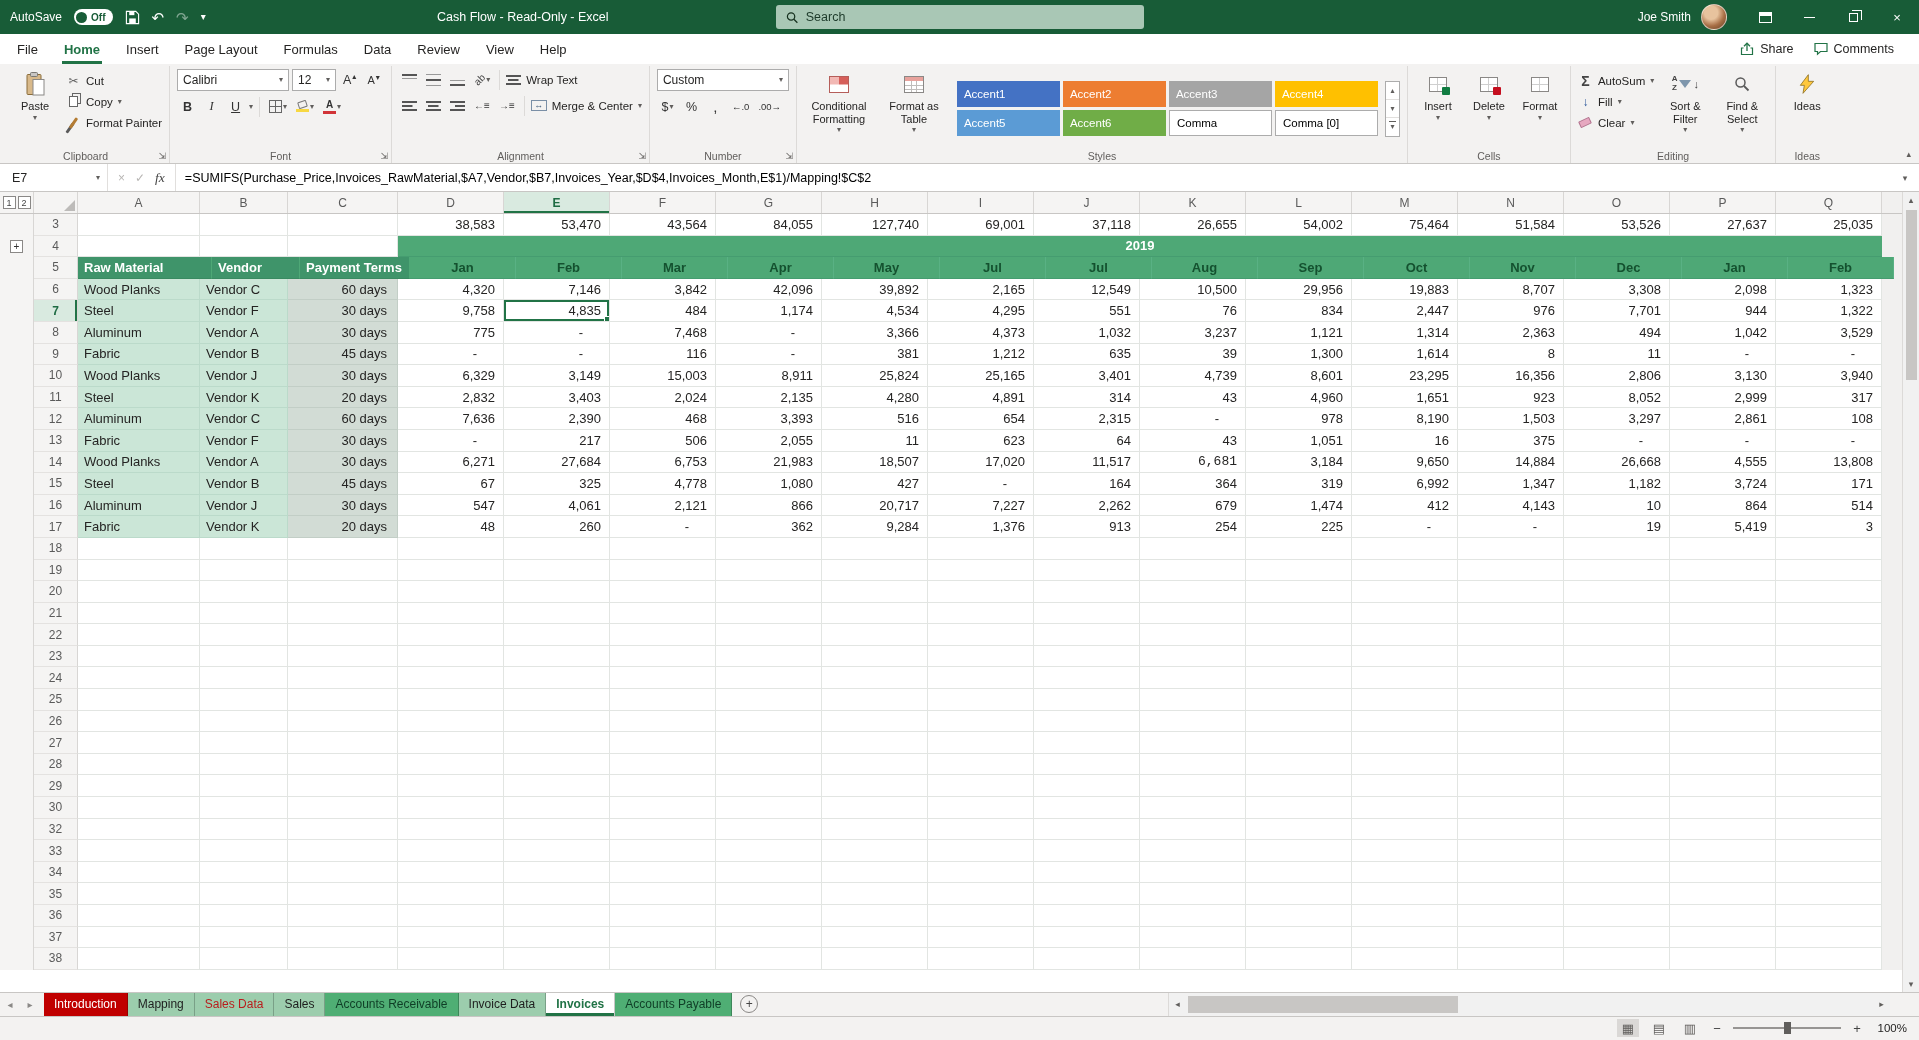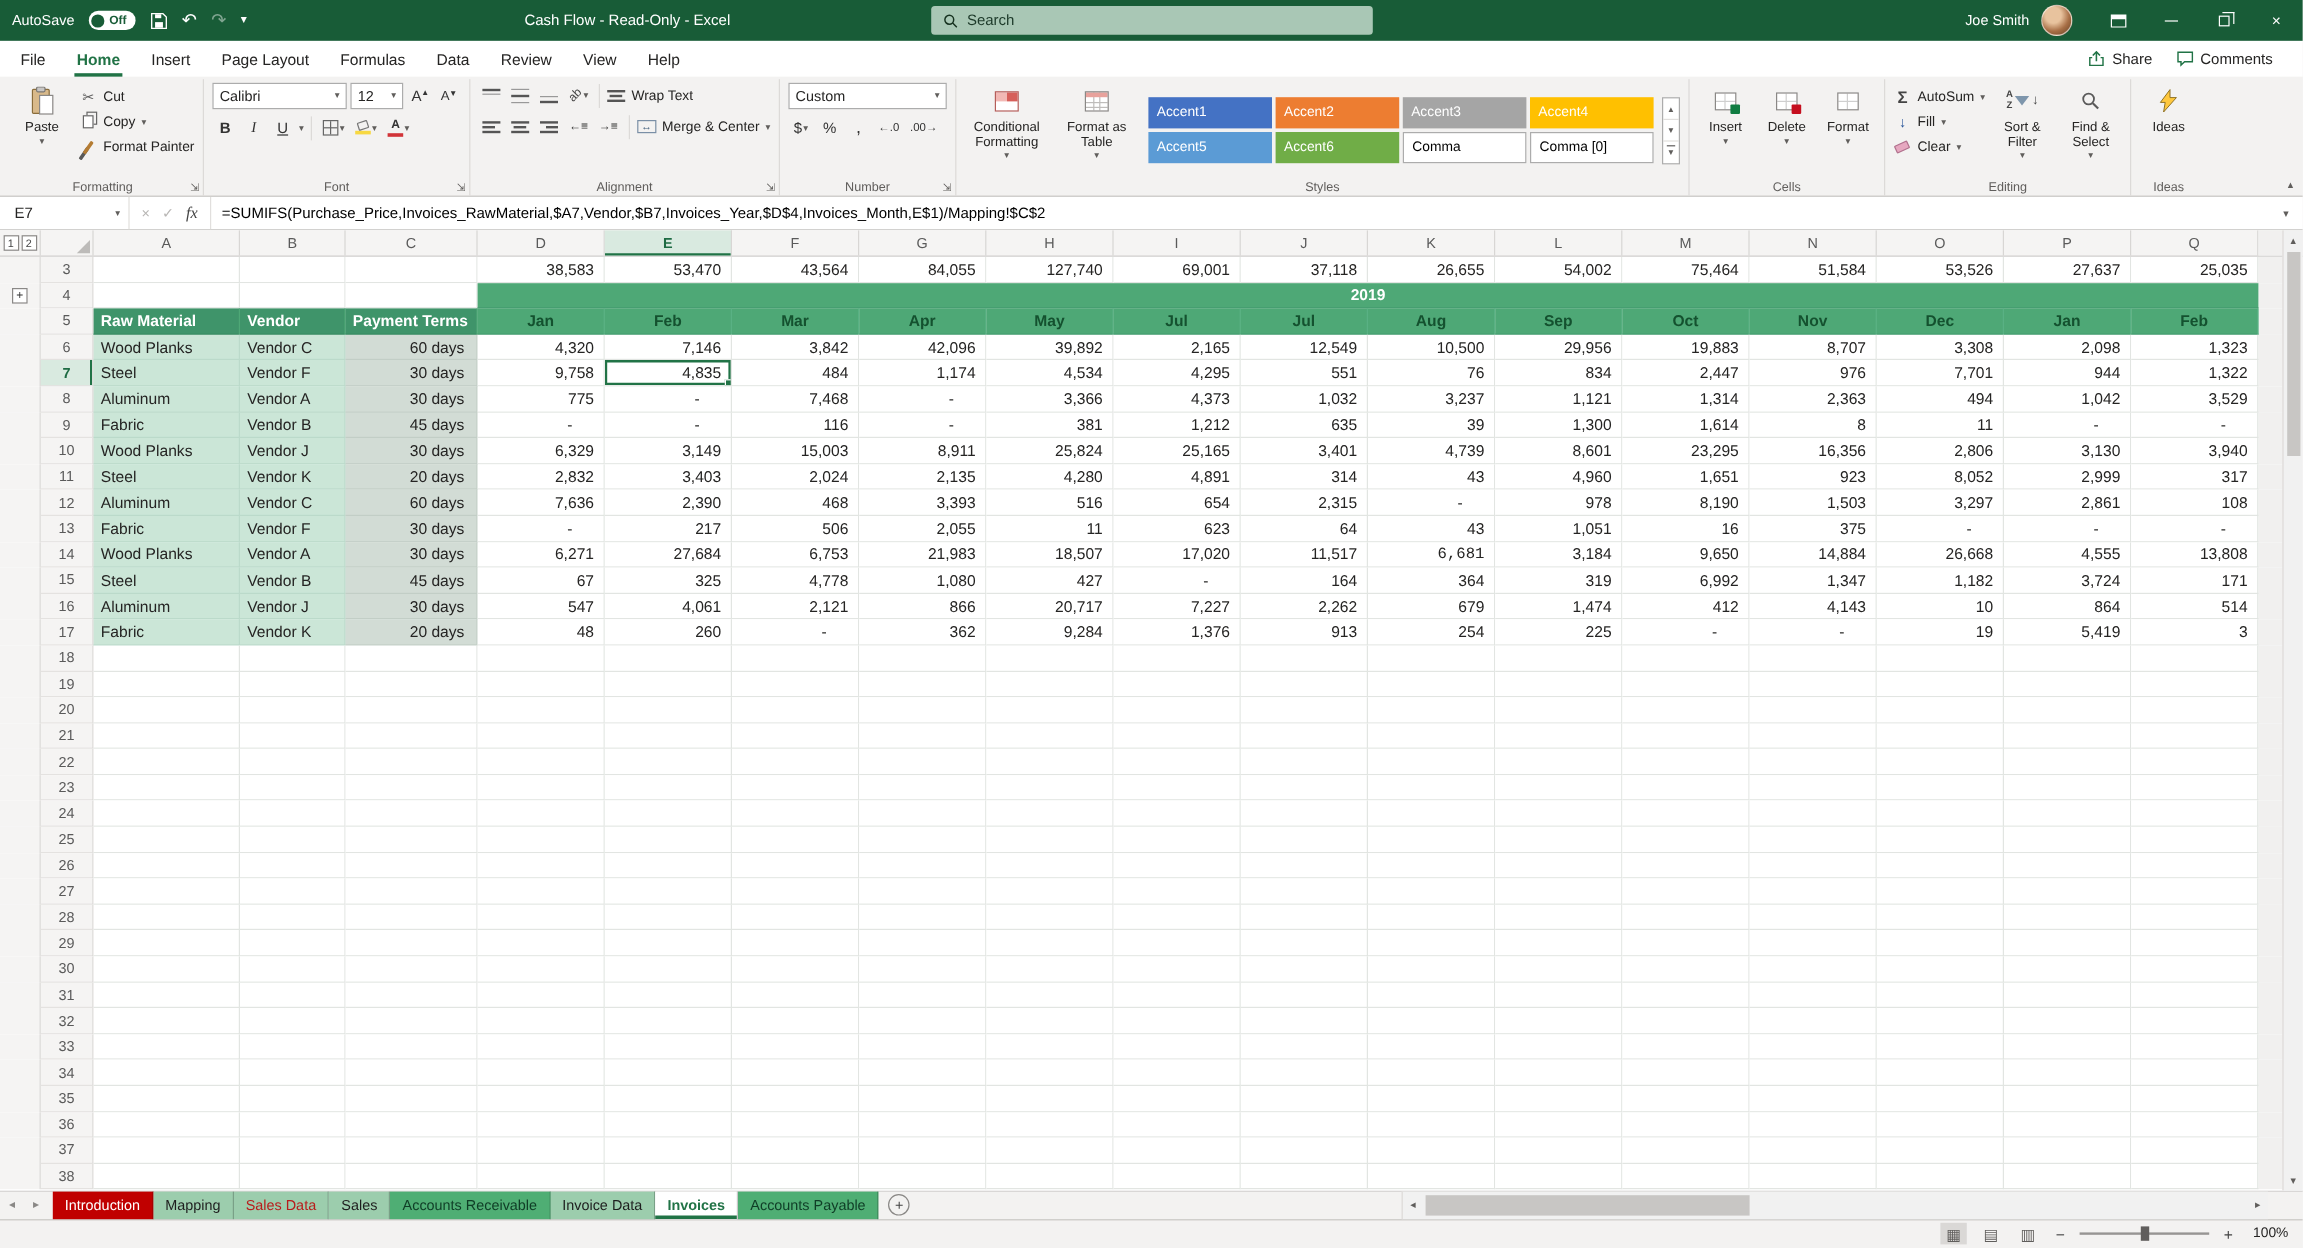--- a/index.html
+++ b/index.html
@@ -259,21 +259,21 @@
             <span class="ddv">▾</span>
           </div>
         <div class="sbtn">
             <span class="sic">
               <span class="ic-brush"></span>
             </span>
             <span>Format Painter</span>
           </div>
       </div>
     </div>
-    <span class="rg-label">Formatting</span>
+    <span class="rg-label">Clipboard</span>
     <span class="rg-launch">⇲</span>
   </div>
 
   <div class="rg">
     <div class="rg-content col">
       <div class="rrow">
         <div class="combo" style="width:112px">
             <span>Calibri</span>
             <span class="ddv">▾</span>
           </div>
@@ -584,21 +584,21 @@
         <div class="rnum">4</div>
         <div class="cell" style="width: 122px;"></div>
         <div class="cell" style="width: 88px;"></div>
         <div class="cell" style="width: 110px;"></div>
         <div class="cell yearcell" style="width: 1484px;">2019</div>
         <div class="rfill"></div>
       </div>
       <div class="grow">
         <div class="ocell"></div>
         <div class="rnum">5</div>
-        <div class="cell hdrA" style="width: 122px;">Raw Material</div>
+        <div class="cell hdrA" style="width: 134px;">Raw Material</div>
         <div class="cell hdrA" style="width: 88px;">Vendor</div>
         <div class="cell hdrA" style="width: 110px;">Payment Terms</div>
         <div class="cell mhdr" style="width: 106px;">Jan</div>
         <div class="cell mhdr" style="width: 106px;">Feb</div>
         <div class="cell mhdr" style="width: 106px;">Mar</div>
         <div class="cell mhdr" style="width: 106px;">Apr</div>
         <div class="cell mhdr" style="width: 106px;">May</div>
         <div class="cell mhdr" style="width: 106px;">Jul</div>
         <div class="cell mhdr" style="width: 106px;">Jul</div>
         <div class="cell mhdr" style="width: 106px;">Aug</div>
@@ -1134,42 +1134,20 @@
         <div class="cell" style="width: 106px;"></div>
         <div class="cell" style="width: 106px;"></div>
         <div class="cell" style="width: 106px;"></div>
         <div class="cell" style="width: 106px;"></div>
         <div class="cell" style="width: 106px;"></div>
         <div class="rfill"></div>
       </div>
       <div class="grow">
         <div class="ocell"></div>
         <div class="rnum">30</div>
-        <div class="cell" style="width: 122px;"></div>
-        <div class="cell" style="width: 88px;"></div>
-        <div class="cell" style="width: 110px;"></div>
-        <div class="cell" style="width: 106px;"></div>
-        <div class="cell" style="width: 106px;"></div>
-        <div class="cell" style="width: 106px;"></div>
-        <div class="cell" style="width: 106px;"></div>
-        <div class="cell" style="width: 106px;"></div>
-        <div class="cell" style="width: 106px;"></div>
-        <div class="cell" style="width: 106px;"></div>
-        <div class="cell" style="width: 106px;"></div>
-        <div class="cell" style="width: 106px;"></div>
-        <div class="cell" style="width: 106px;"></div>
-        <div class="cell" style="width: 106px;"></div>
-        <div class="cell" style="width: 106px;"></div>
-        <div class="cell" style="width: 106px;"></div>
-        <div class="cell" style="width: 106px;"></div>
-        <div class="rfill"></div>
-      </div>
-      <div class="grow">
-        <div class="ocell"></div>
-        <div class="rnum">31</div>
         <div class="cell" style="width: 122px;"></div>
         <div class="cell" style="width: 88px;"></div>
         <div class="cell" style="width: 110px;"></div>
         <div class="cell" style="width: 106px;"></div>
         <div class="cell" style="width: 106px;"></div>
         <div class="cell" style="width: 106px;"></div>
         <div class="cell" style="width: 106px;"></div>
         <div class="cell" style="width: 106px;"></div>
         <div class="cell" style="width: 106px;"></div>
         <div class="cell" style="width: 106px;"></div>

